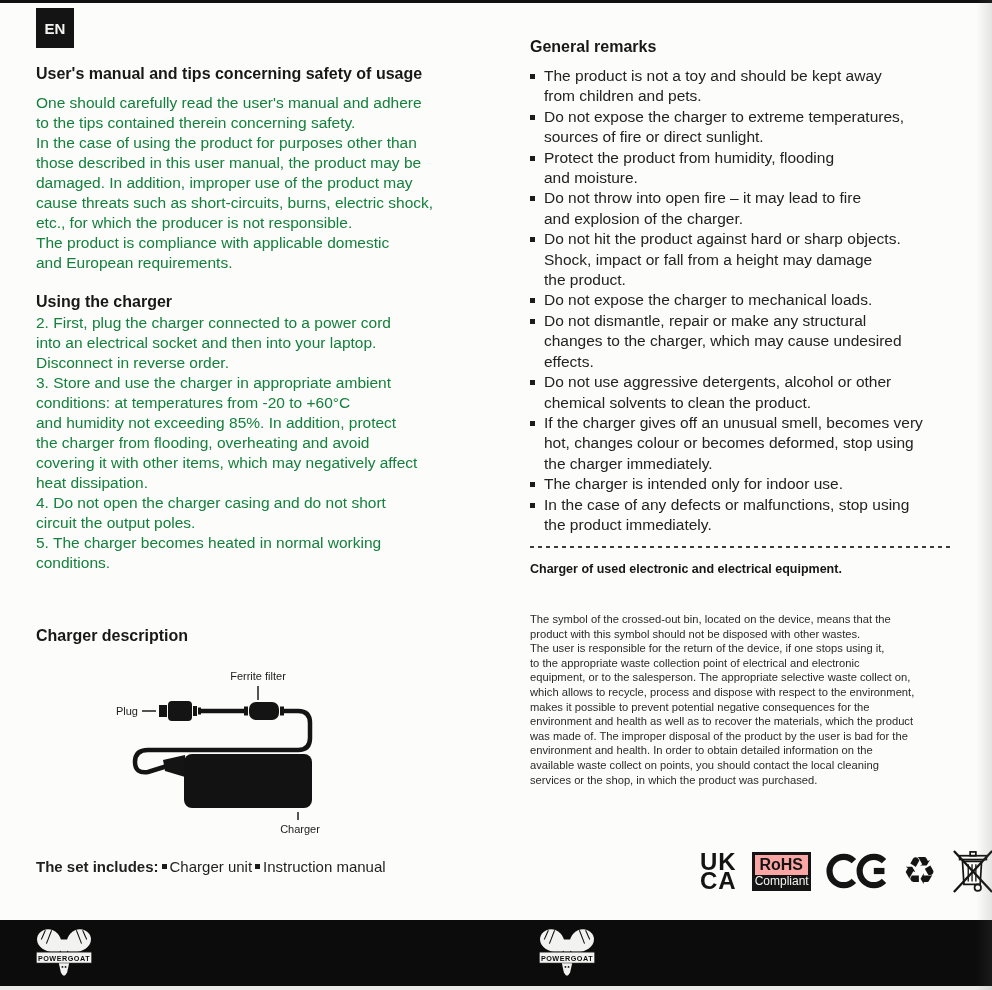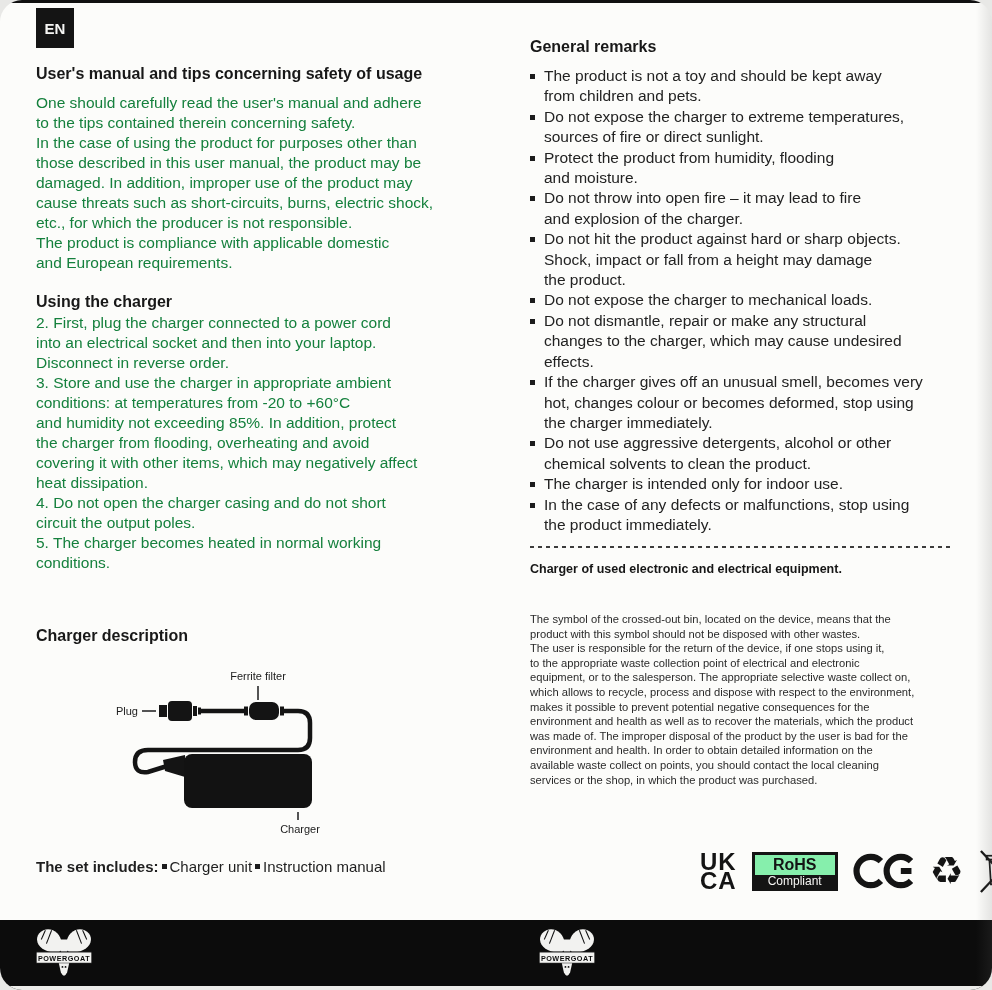--- a/index.html
+++ b/index.html
@@ -1,18 +1,18 @@
 <!DOCTYPE html>
 <html><head>
 <meta charset="utf-8">
 <style>
   * { margin:0; padding:0; box-sizing:border-box; }
   html,body { background:#e8e8e6; }
   body { font-family:"Liberation Sans", sans-serif; color:#1f1f1f; }
-  .page { position:relative; width:992px; height:990px; background:#fcfcfa; overflow:hidden; margin:0 auto;border-radius:22px; }
+  .page { position:relative; width:992px; height:990px; background:#fcfcfa; overflow:hidden; margin:0 auto; }
   .page::after { content:""; position:absolute; right:0; top:0; bottom:0; width:16px;
     background:linear-gradient(to right, rgba(0,0,0,0) , rgba(100,100,100,0.16)); pointer-events:none; }
 
   .top-bar { position:absolute; left:0; top:0; width:992px; height:3px; background:#101010; }
   .en-badge { position:absolute; left:36px; top:8px; width:38px; height:40px; background:#141414;
     color:#f5f5f3; font-weight:bold; font-size:15px; display:flex; align-items:center; justify-content:center; }
 
   .h-main { position:absolute; font-weight:bold; font-size:16px; color:#181818;text-align:center; }
   .body-text { white-space:pre-line; font-size:15.5px; line-height:20px; color:#15803d; }
 
@@ -33,21 +33,21 @@
 
   #dashed-sep { position:absolute; left:530px; top:546px; width:424px; height:2px;
     background:repeating-linear-gradient(90deg,#3c3c3c 0 4px, transparent 4px 8px); }
 
   #h-disposal { position:absolute; left:530px; top:562px; font-weight:bold; font-size:12.5px; color:#161616; }
   #disposal-p { position:absolute; left:530px; top:584px; width:462px; white-space:pre-line;
     font-size:11.2px; line-height:14.6px; color:#2a2a2a;margin-top:28px; }
 
   #certs { position:absolute; left:700px; top:848px; height:46px; display:flex; align-items:center; gap:15px; }
   .ukca { font-weight:bold; font-size:24px; line-height:19px; letter-spacing:1px; color:#141414; text-align:center; }
-  .rohs { width:86px; border:3px solid #141414; background:#86efac; text-align:center; }
+  .rohs { width:59px; border:3px solid #141414; background:#fca5a5; text-align:center; }
   .rohs-top { font-weight:bold; font-size:16px; line-height:20px; color:#141414; }
   .rohs-bottom { background:#141414; color:#f5f5f3; font-size:12px; line-height:13px; }
   .recycle { font-family:"DejaVu Sans", sans-serif; font-size:38px; line-height:42px; color:#141414; }
 
   .footer { position:absolute; left:0; top:920px; width:992px; height:70px; background:#0c0c0c; }
   .goat-logo { position:absolute; top:5px; }
   #goat1 { left:33px; } #goat2 { left:536px; }
   .bottom-strip { position:absolute; left:0; top:986px; width:992px; height:4px; background:#ececea; }
 
   .diag-label { font-size:11px; fill:#1c1c1c; }
@@ -133,25 +133,25 @@
 and moisture.</li>
     <li>Do not throw into open fire – it may lead to fire
 and explosion of the charger.</li>
     <li>Do not hit the product against hard or sharp objects.
 Shock, impact or fall from a height may damage
 the product.</li>
     <li>Do not expose the charger to mechanical loads.</li>
     <li>Do not dismantle, repair or make any structural
 changes to the charger, which may cause undesired
 effects.</li>
+    <li>Do not use aggressive detergents, alcohol or other
+chemical solvents to clean the product.</li>
     <li>If the charger gives off an unusual smell, becomes very
 hot, changes colour or becomes deformed, stop using
 the charger immediately.</li>
-    <li>Do not use aggressive detergents, alcohol or other
-chemical solvents to clean the product.</li>
     <li>The charger is intended only for indoor use.</li>
     <li>In the case of any defects or malfunctions, stop using
 the product immediately.</li>
   </ul>
 
   <div id="dashed-sep"></div>
 
   <div id="h-disposal">Charger of used electronic and electrical equipment.</div>
   <div id="disposal-p">The symbol of the crossed-out bin, located on the device, means that the
 product with this symbol should not be disposed with other wastes.

